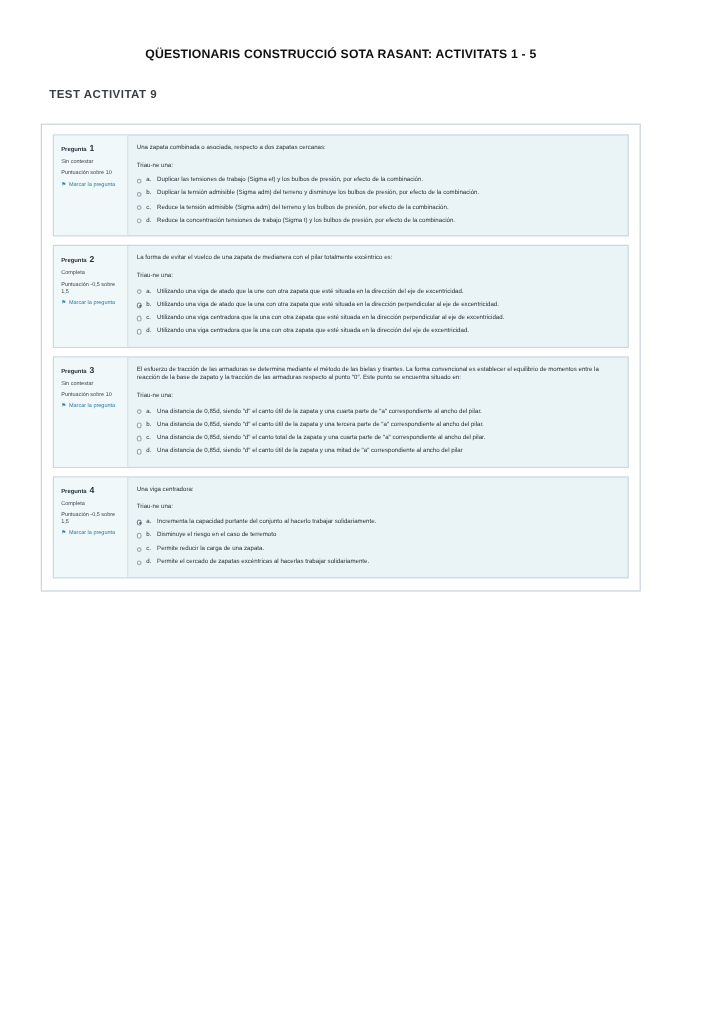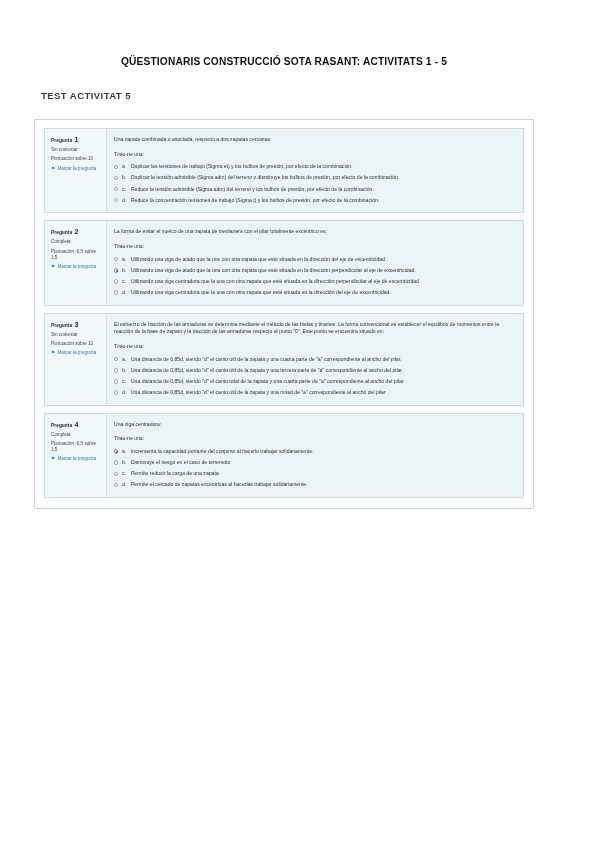--- a/index.html
+++ b/index.html
@@ -13,21 +13,21 @@
     font-family: "Liberation Sans", sans-serif;
     color: #1a1a1a;
     position: relative;
     overflow: hidden;
   }
   .page {
     width: 568px;
     height: 848px;
     background: #ffffff;
     box-sizing: border-box;
-    padding: 16px 34px;
+    padding: 0 34px;
     position: relative;
   }
   .doc-title {
     text-align: center;
     font-size: 10.2px;
     font-weight: bold;
     letter-spacing: 0.15px;
     color: #111111;
     margin: 0;
     padding-top: 40px;
@@ -162,21 +162,21 @@
     line-height: 1.5;
     color: #27333a;
     min-width: 0;
   }
 </style>
 </head>
 <body>
 
 <div class="page">
   <h1 class="doc-title">QÜESTIONARIS CONSTRUCCIÓ SOTA RASANT: ACTIVITATS 1 - 5</h1>
-  <h2 class="section-title">TEST ACTIVITAT 5</h2>
+  <h2 class="section-title">TEST ACTIVITAT 9</h2>
 
   <div class="quiz-wrap" id="quiz-container">
       <div class="qblock">
         <div class="qinfo">
           <div class="qinfo-title"><span>Pregunta</span> <span class="qnum">1</span></div>
           <div class="qinfo-line">Sin contestar</div>
           <div class="qinfo-line">Puntuación sobre 10</div>
           <div class="qinfo-flag"><span class="flag-icon">⚑</span> <span>Marcar la pregunta</span></div>
         </div>
         <div class="qbody">

